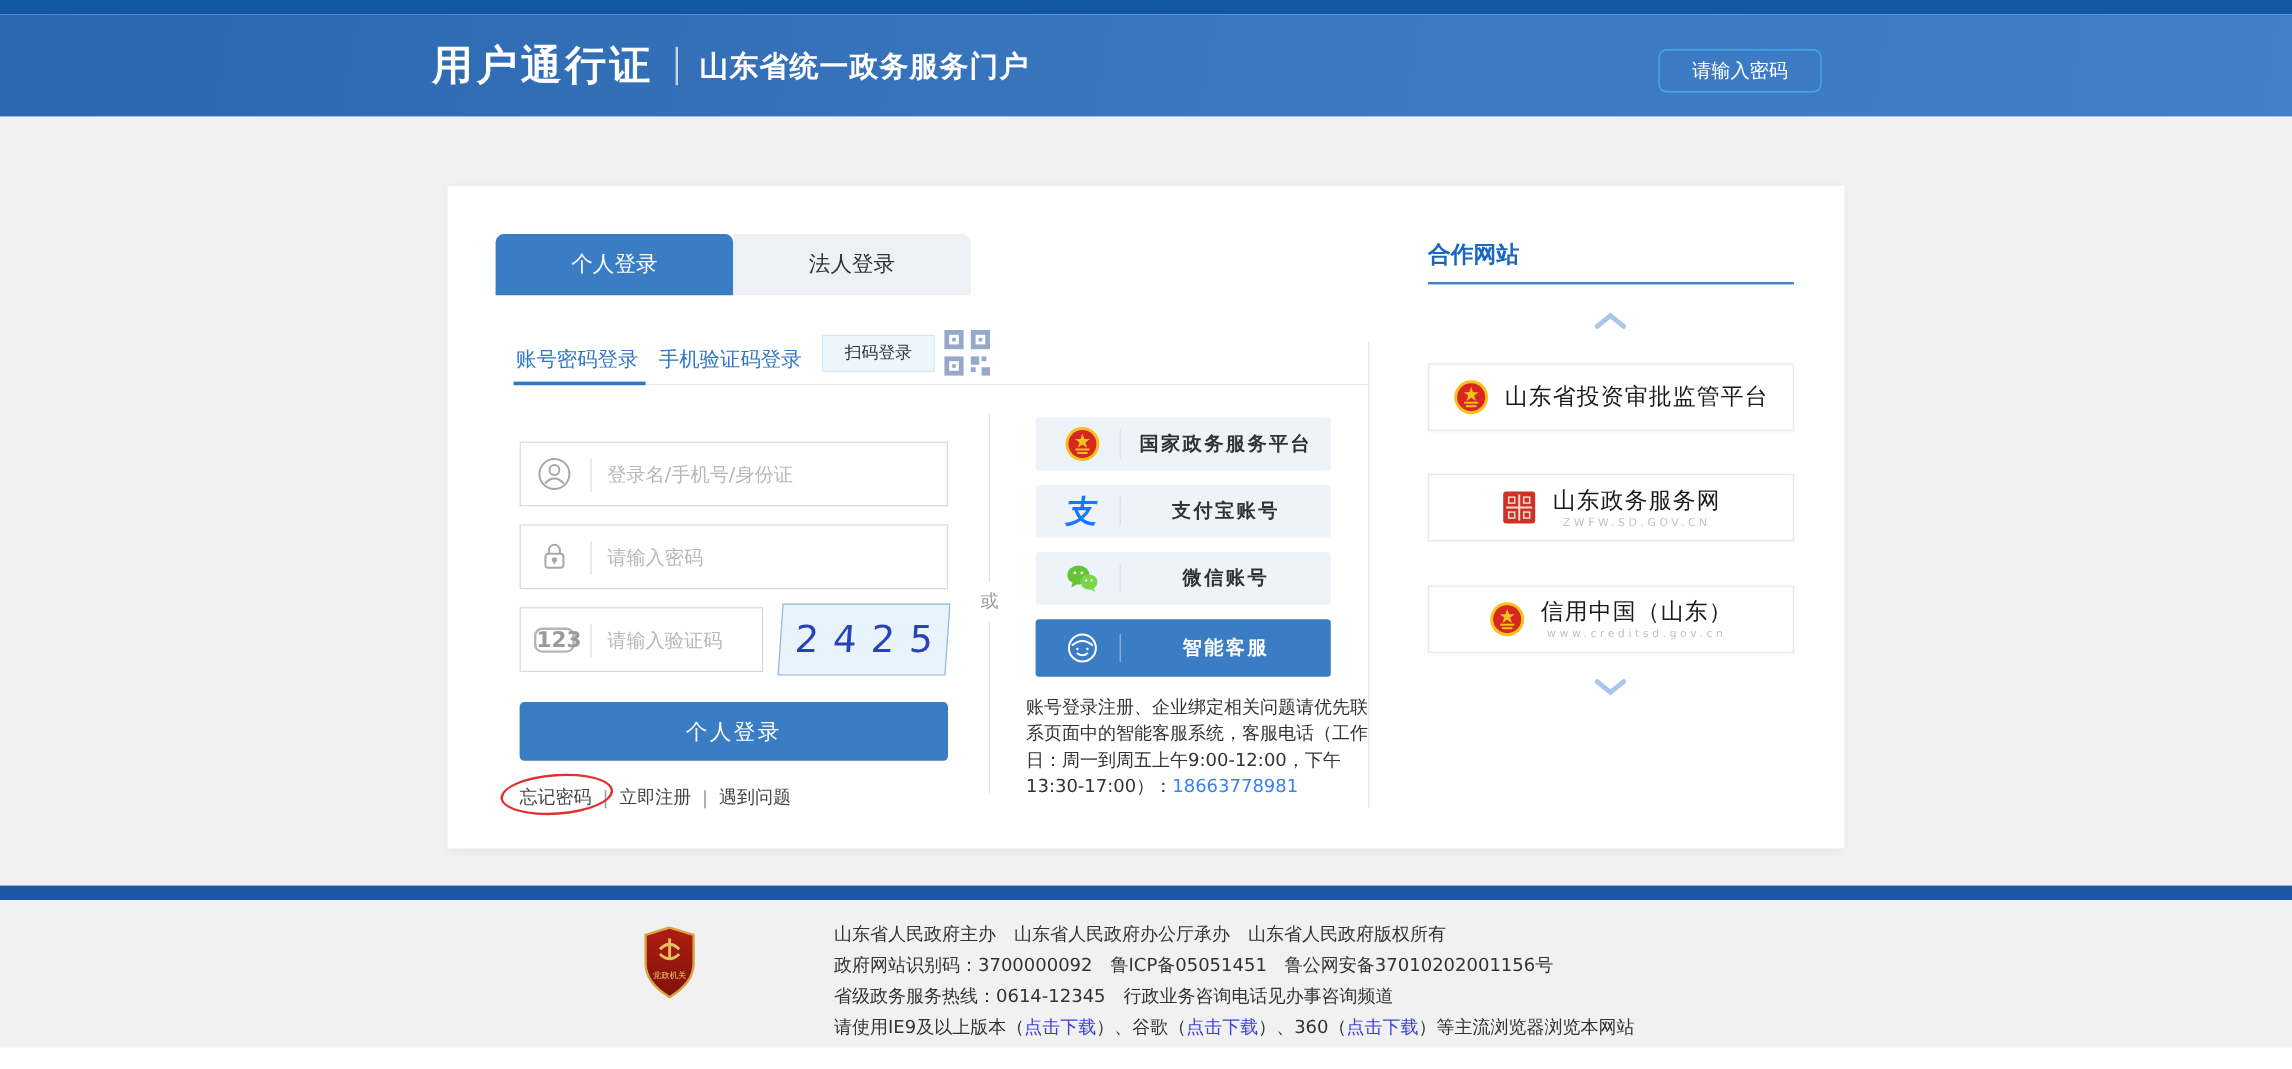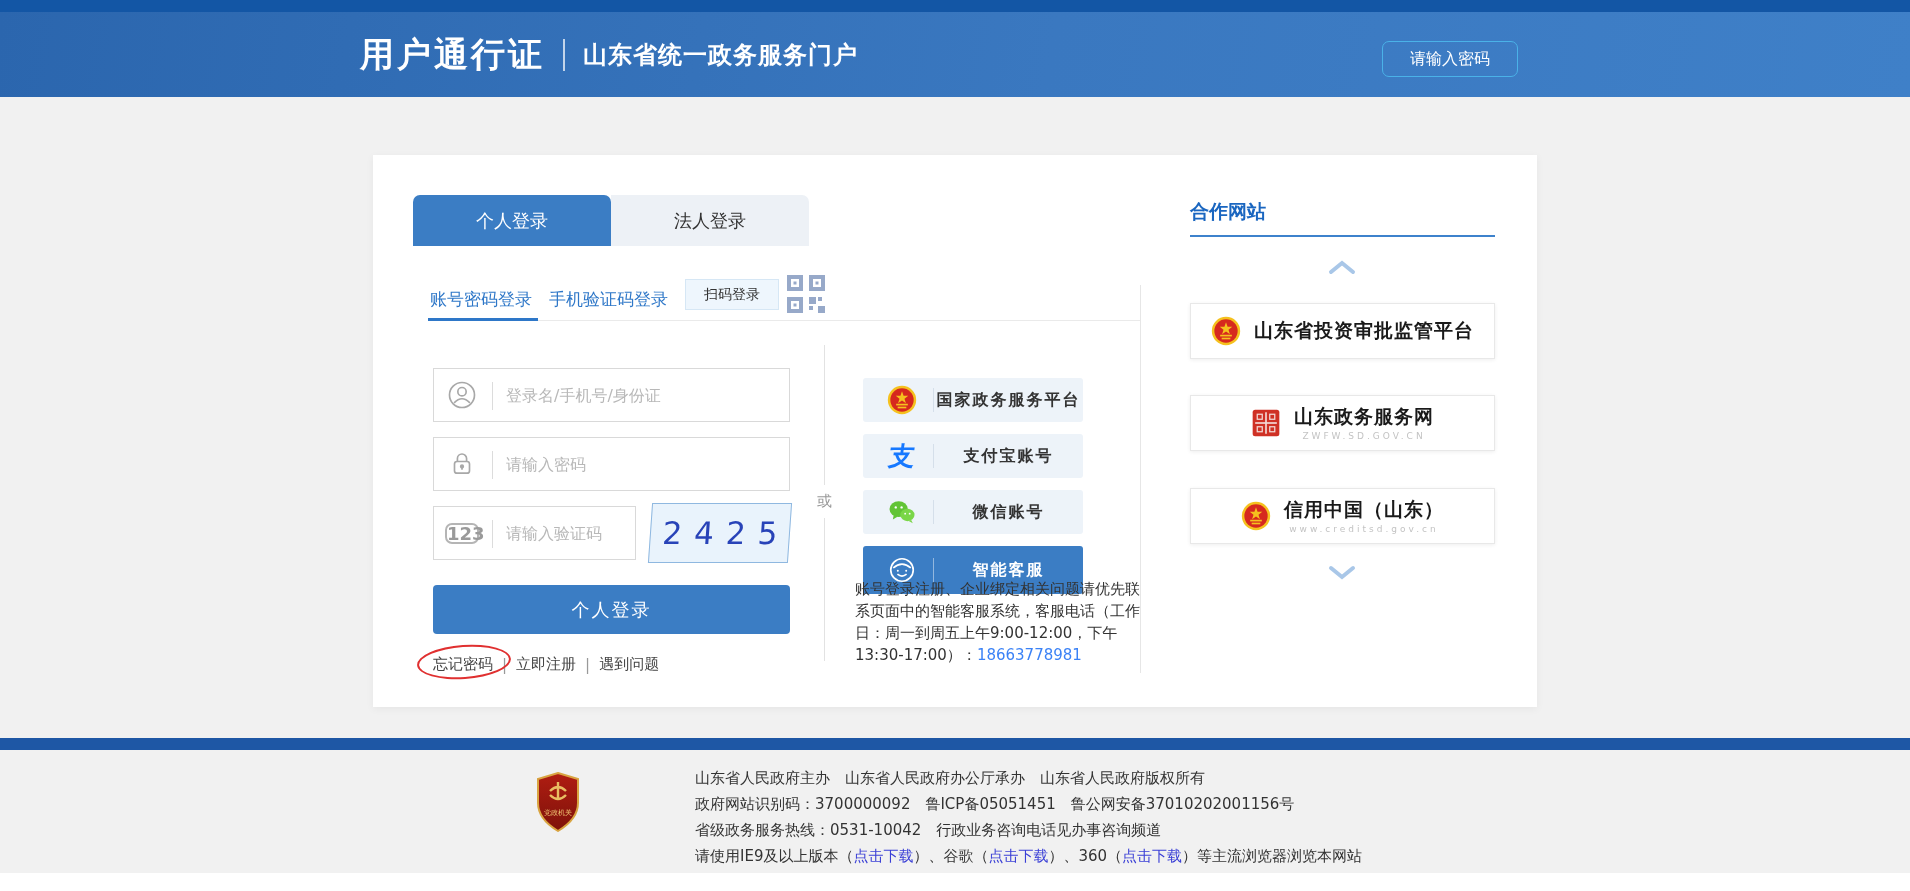--- a/index.html
+++ b/index.html
@@ -64,22 +64,22 @@
   .links-row .lnk { cursor:pointer; }
   .links-row .lsep { color:#999; }
   .forgot-ellipse { position:absolute; left:44px; top:490px; width:94px; height:34px;
                     border:2.5px solid #e03030; border-radius:50%; transform:rotate(-4deg);
                     pointer-events:none; }
 
   .or-line { position:absolute; left:451px; top:190px; width:1px; height:316px; background:#e2e2e2; }
   .or-text { position:absolute; left:436px; top:330px; width:31px; text-align:center; background:#fff;
              color:#999; font-size:15px; padding:7px 0; }
 
-  .tp { position:absolute; left:490px; width:220px; height:44px; background:#edf3f9; border-radius:3px;
-        display:flex; align-items:center; cursor:pointer;margin-top:30px; }
+  .tp { position:absolute; left:490px; width:246px; height:44px; background:#edf3f9; border-radius:3px;
+        display:flex; align-items:center; cursor:pointer; }
   .tp-1 { top:193px; } .tp-2 { top:249px; } .tp-3 { top:305px; }
   .tp-smart { top:361px; height:48px; background:#3b7dc4; }
   .tp-icon { width:30px; height:30px; margin-left:24px; display:flex; align-items:center; justify-content:center; }
   .alipay-glyph { font-size:26px; font-weight:bold; color:#1678ff; transform:skewX(-8deg); }
   .tp-sep { width:1px; height:24px; background:#d5dfea; margin-left:16px; }
   .tp-smart .tp-sep { background:rgba(255,255,255,.45); }
   .tp-label { flex:1; text-align:center; font-size:16px; color:#333; letter-spacing:2px; font-weight:bold; }
   .tp-smart .tp-label { color:#fff; }
 
   .service-note { position:absolute; left:482px; top:423px; width:294px; font-size:15px; line-height:22px;
@@ -91,21 +91,21 @@
   
   .partners-title { position:absolute; left:817px; top:44px; font-size:19px; font-weight:bold; color:#1a66c0; }
   .partners-underline { position:absolute; left:817px; top:80px; width:305px; height:2px; background:#3e82cc; }
   .chev { position:absolute; left:955px; width:28px; height:15px; cursor:pointer; }
   .chev-up { top:105px; } .chev-down { top:410px; }
   .pcard { position:absolute; left:817px; width:305px; height:56px; background:#fff; border:1px solid #e8e8e8;
            box-shadow:0 1px 4px rgba(0,0,0,.07); display:flex; align-items:center; justify-content:center;
            gap:13px; cursor:pointer; }
   .pcard-1 { top:148px; } .pcard-2 { top:240px; } .pcard-3 { top:333px; }
   .pcard-text { display:flex; flex-direction:column; align-items:center; }
-  .pcard-name { font-size:19px; font-weight:bold; color:#1a1a1a; letter-spacing:1px; }
+  .pcard-name { font-size:19px; font-weight:normal; color:#1a1a1a; letter-spacing:1px; }
   .pcard-sub { font-size:9px; color:#c3c3c3; letter-spacing:3px; line-height:12px; }
   .pcard-sub:empty { display:none; }
   .seal-icon, .emblem-sm { width:30px; height:30px; }
 
   
   .ft-bar { position:absolute; left:0; top:738px; width:100%; height:12px; background:#1e57a5; }
   .ft-white { position:absolute; left:0; top:873px; width:100%; height:18px; background:#fff; }
   .gov-badge { position:absolute; left:535px; top:772px; width:46px; height:60px; cursor:pointer; }
   .gov-badge .badge-label { position:absolute; left:0; bottom:14px; width:100%; text-align:center;
                             font-size:7px; color:#f0c573; }
@@ -340,17 +340,17 @@
       </defs>
       <path d="M23 1 L43 7 V31 Q43 47 23 59 Q3 47 3 31 V7 Z" fill="url(#shieldGrad)" stroke="#d9a441" stroke-width="2"></path>
       <path d="M23 10 v18 M15 19 q8 -8 16 0 M15 23 q8 8 16 0" stroke="#e9bd62" stroke-width="2.4" fill="none"></path>
     </svg>
     <span class="badge-label">党政机关</span>
   </div>
 
   <div class="ft-text">
     <div class="ft-line">山东省人民政府主办　山东省人民政府办公厅承办　山东省人民政府版权所有</div>
     <div class="ft-line">政府网站识别码：3700000092　鲁ICP备05051451　鲁公网安备37010202001156号</div>
-    <div class="ft-line">省级政务服务热线：0531-10042　行政业务咨询电话见办事咨询频道</div>
+    <div class="ft-line">省级政务服务热线：0614-12345　行政业务咨询电话见办事咨询频道</div>
     <div class="ft-line"><span>请使用IE9及以上版本（</span><a>点击下载</a><span>）、谷歌（</span><a>点击下载</a><span>）、360（</span><a>点击下载</a><span>）等主流浏览器浏览本网站</span></div>
   </div>
 
 </div>
 
 </body></html>

